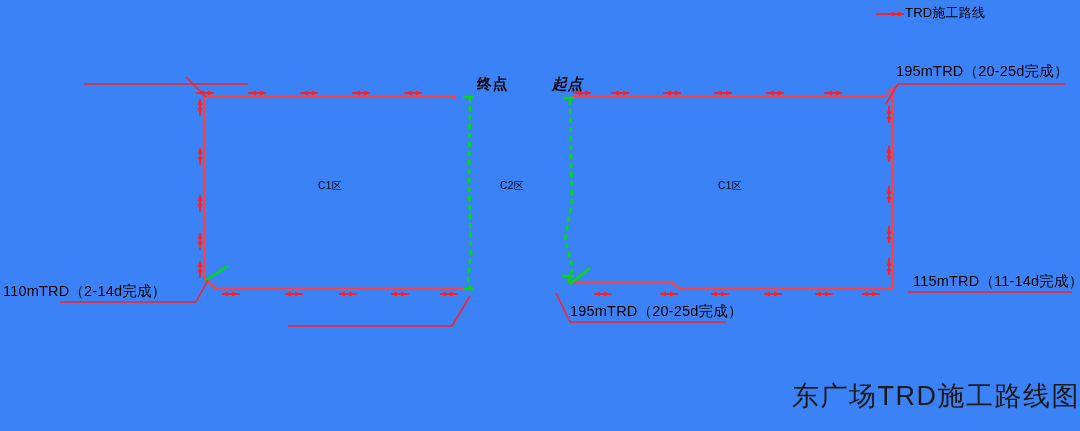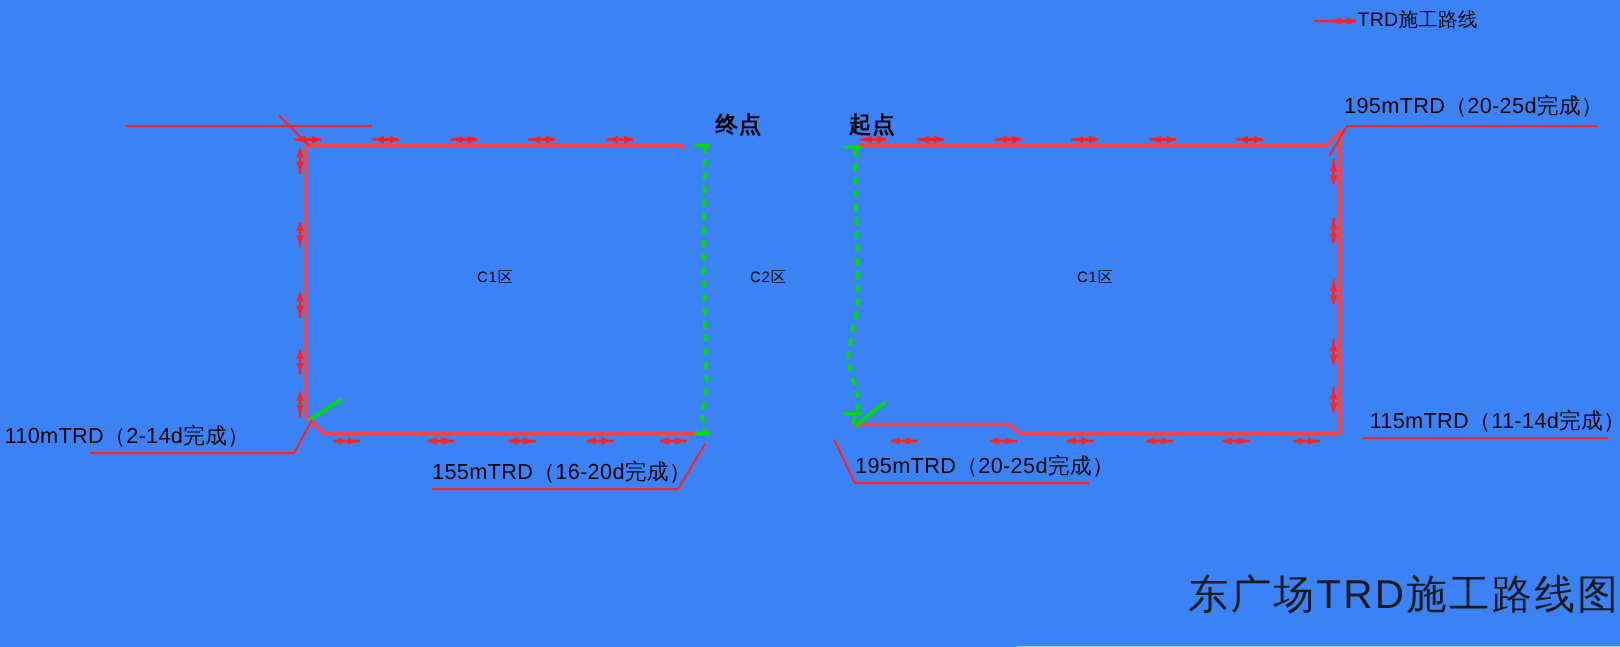--- a/index.html
+++ b/index.html
@@ -199,33 +199,32 @@
       <line x1="876" y1="14" x2="904" y2="14" stroke="#ff2020" stroke-width="1.8" marker-end="url(#ar)"></line>
       <line x1="903" y1="14" x2="888" y2="14" stroke="#ff2020" stroke-width="1.8" marker-end="url(#ar)"></line>
     </g>
   </svg>
 
   <div class="lbl legend-label" style="left:905px; top:6px;">TRD施工路线</div>
 
 
   <div class="lbl dim-label" style="left:3px; top:284px;">110mTRD（2-14d完成）</div>
 
-  <div class="lbl dim-label" style="left:288px; top:308px;">155mTRD（16-20d完成）</div>
 
   <div class="lbl dim-label" style="left:570px; top:304px;">195mTRD（20-25d完成）</div>
 
   <div class="lbl dim-label" style="left:896px; top:64px;">195mTRD（20-25d完成）</div>
 
   <div class="lbl dim-label" style="left:913px; top:274px;">115mTRD（11-14d完成）</div>
 
   <div class="lbl zone-label" style="left:318px; top:181px;">C1区</div>
 
   <div class="lbl zone-label" style="left:500px; top:181px;">C2区</div>
 
   <div class="lbl zone-label" style="left:718px; top:181px;">C1区</div>
 
   <div class="lbl node-label" style="left:463px; top:76px;margin-left:14px;">终点</div>
 
-  <div class="lbl node-label" style="left:566px; top:76px;">起点</div>
+  <div class="lbl node-label" style="left:552px; top:76px;font-style:italic;">起点</div>
 
   <div class="lbl title-label" style="left:0px; top:383px; width:1080px; text-align:right;">东广场TRD施工路线图</div>
 
 </div>
 
 </body></html>

